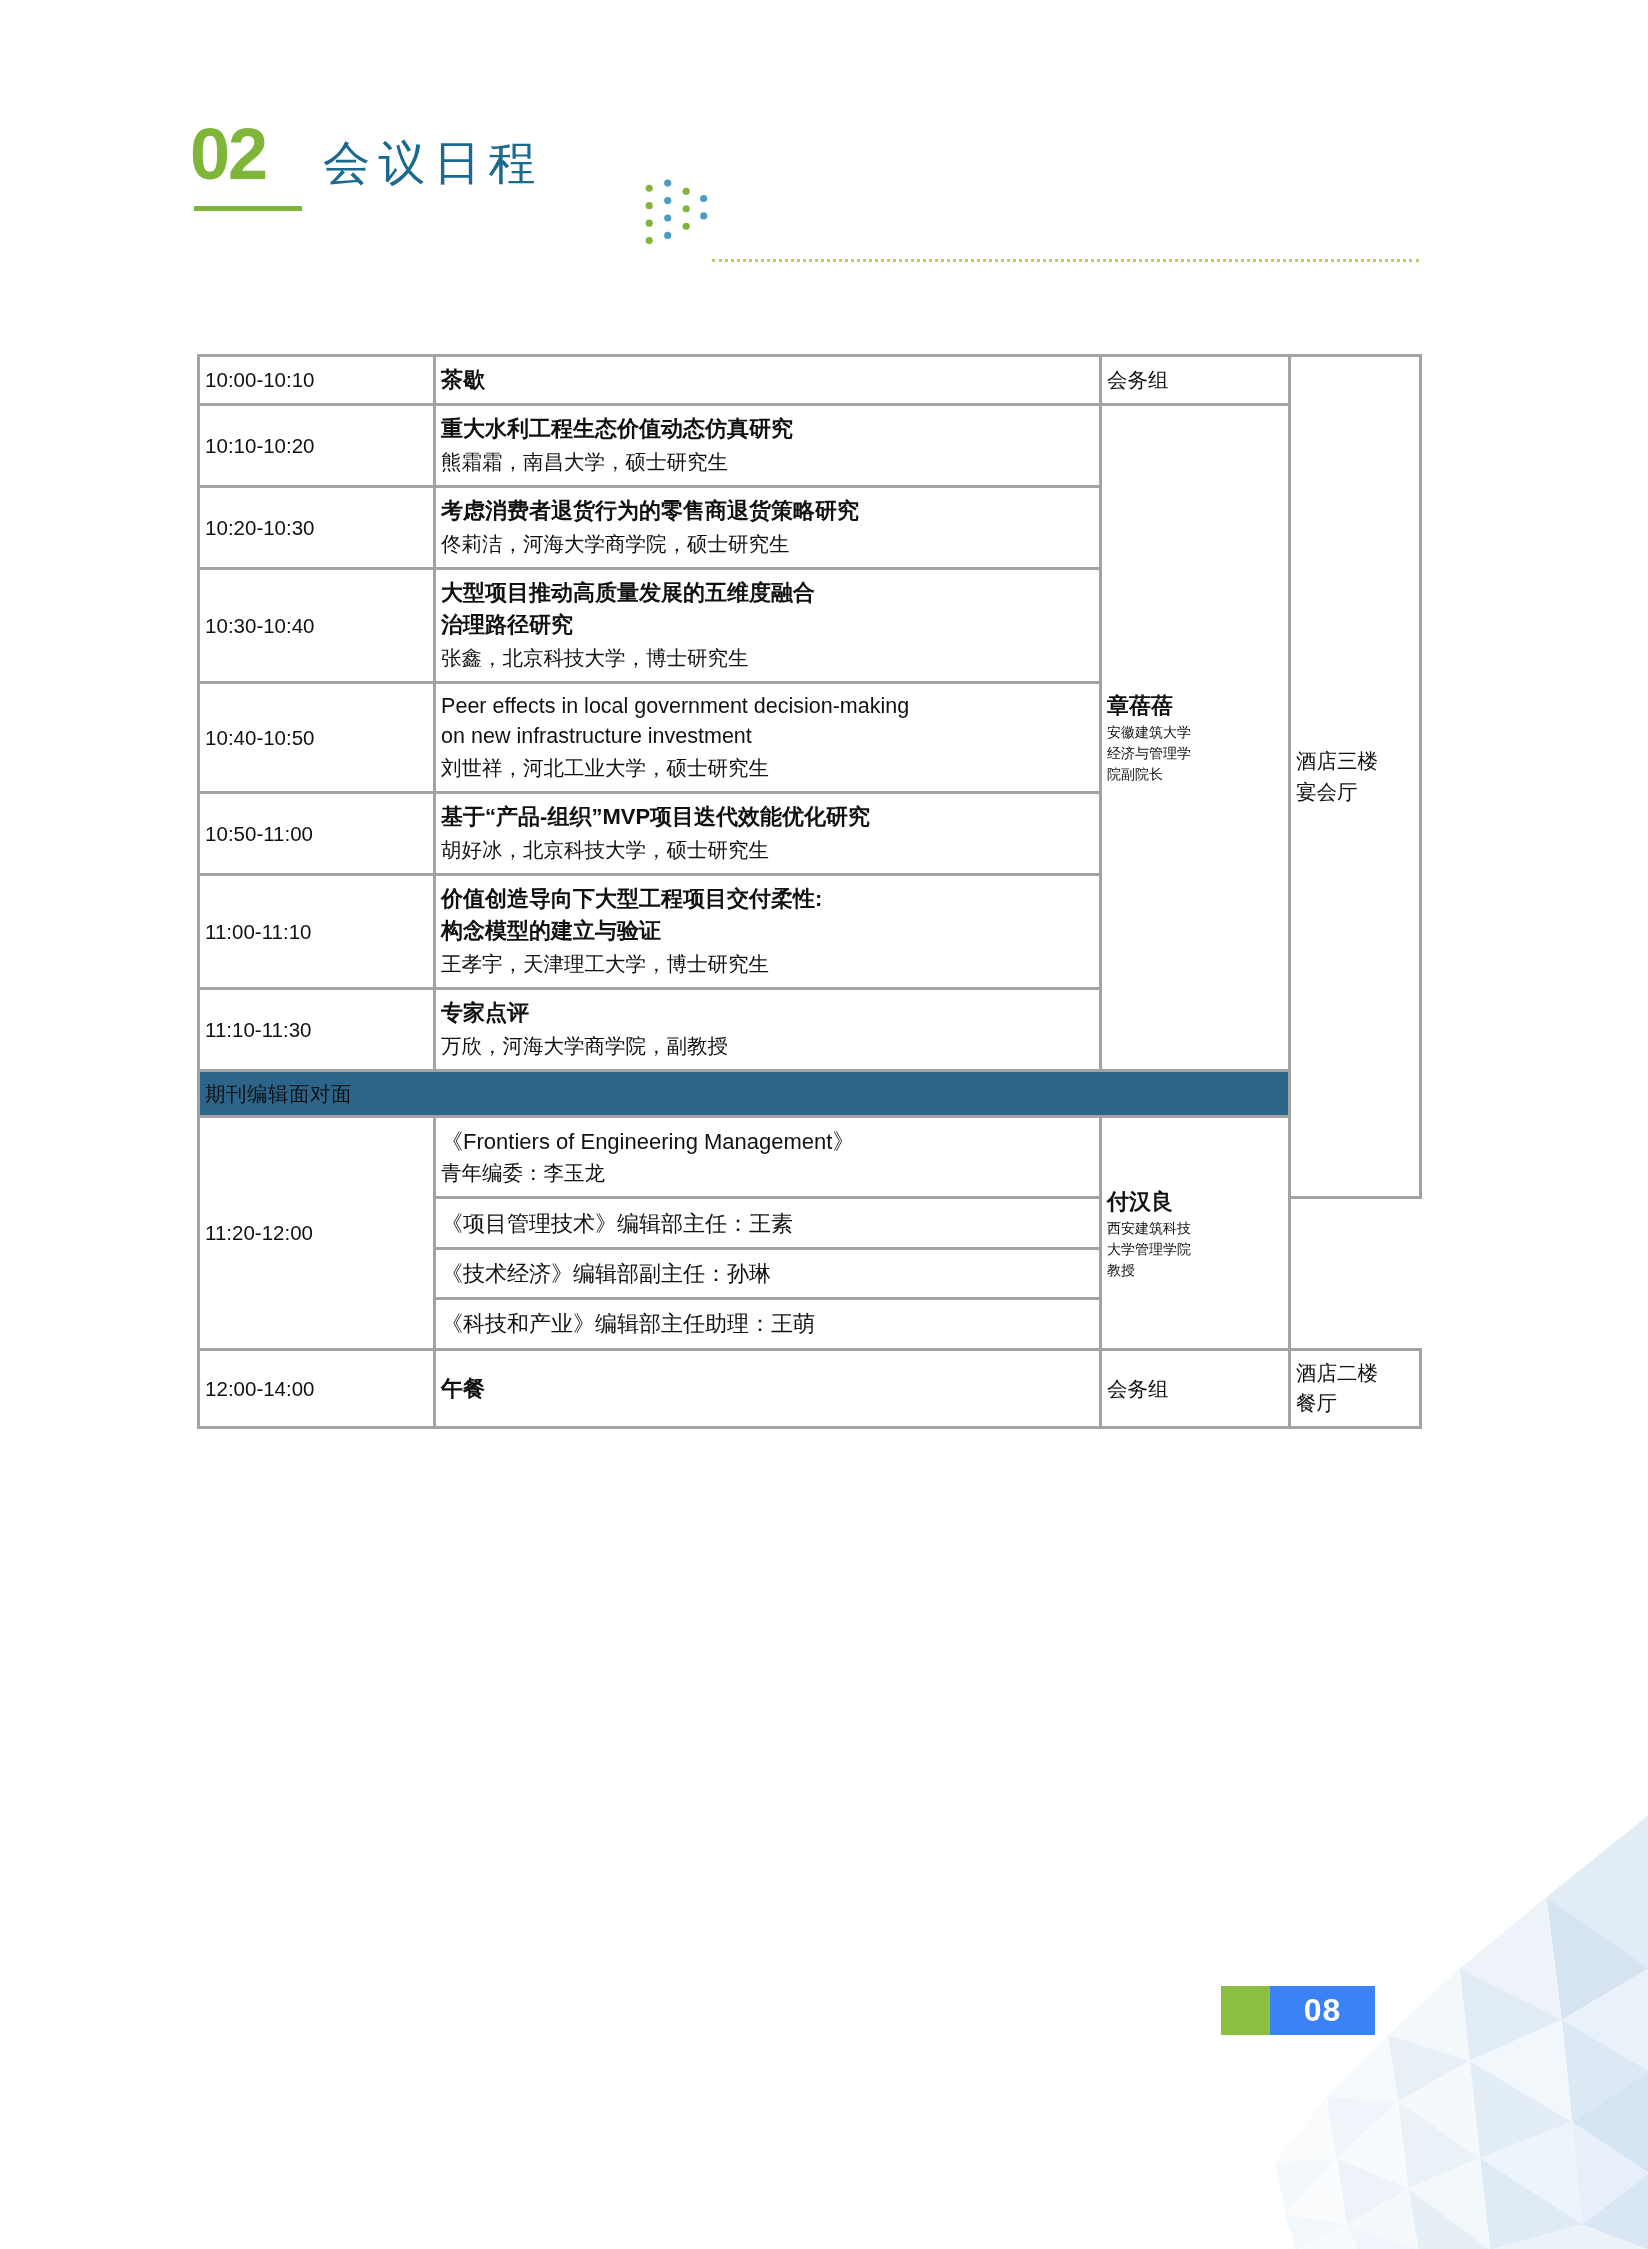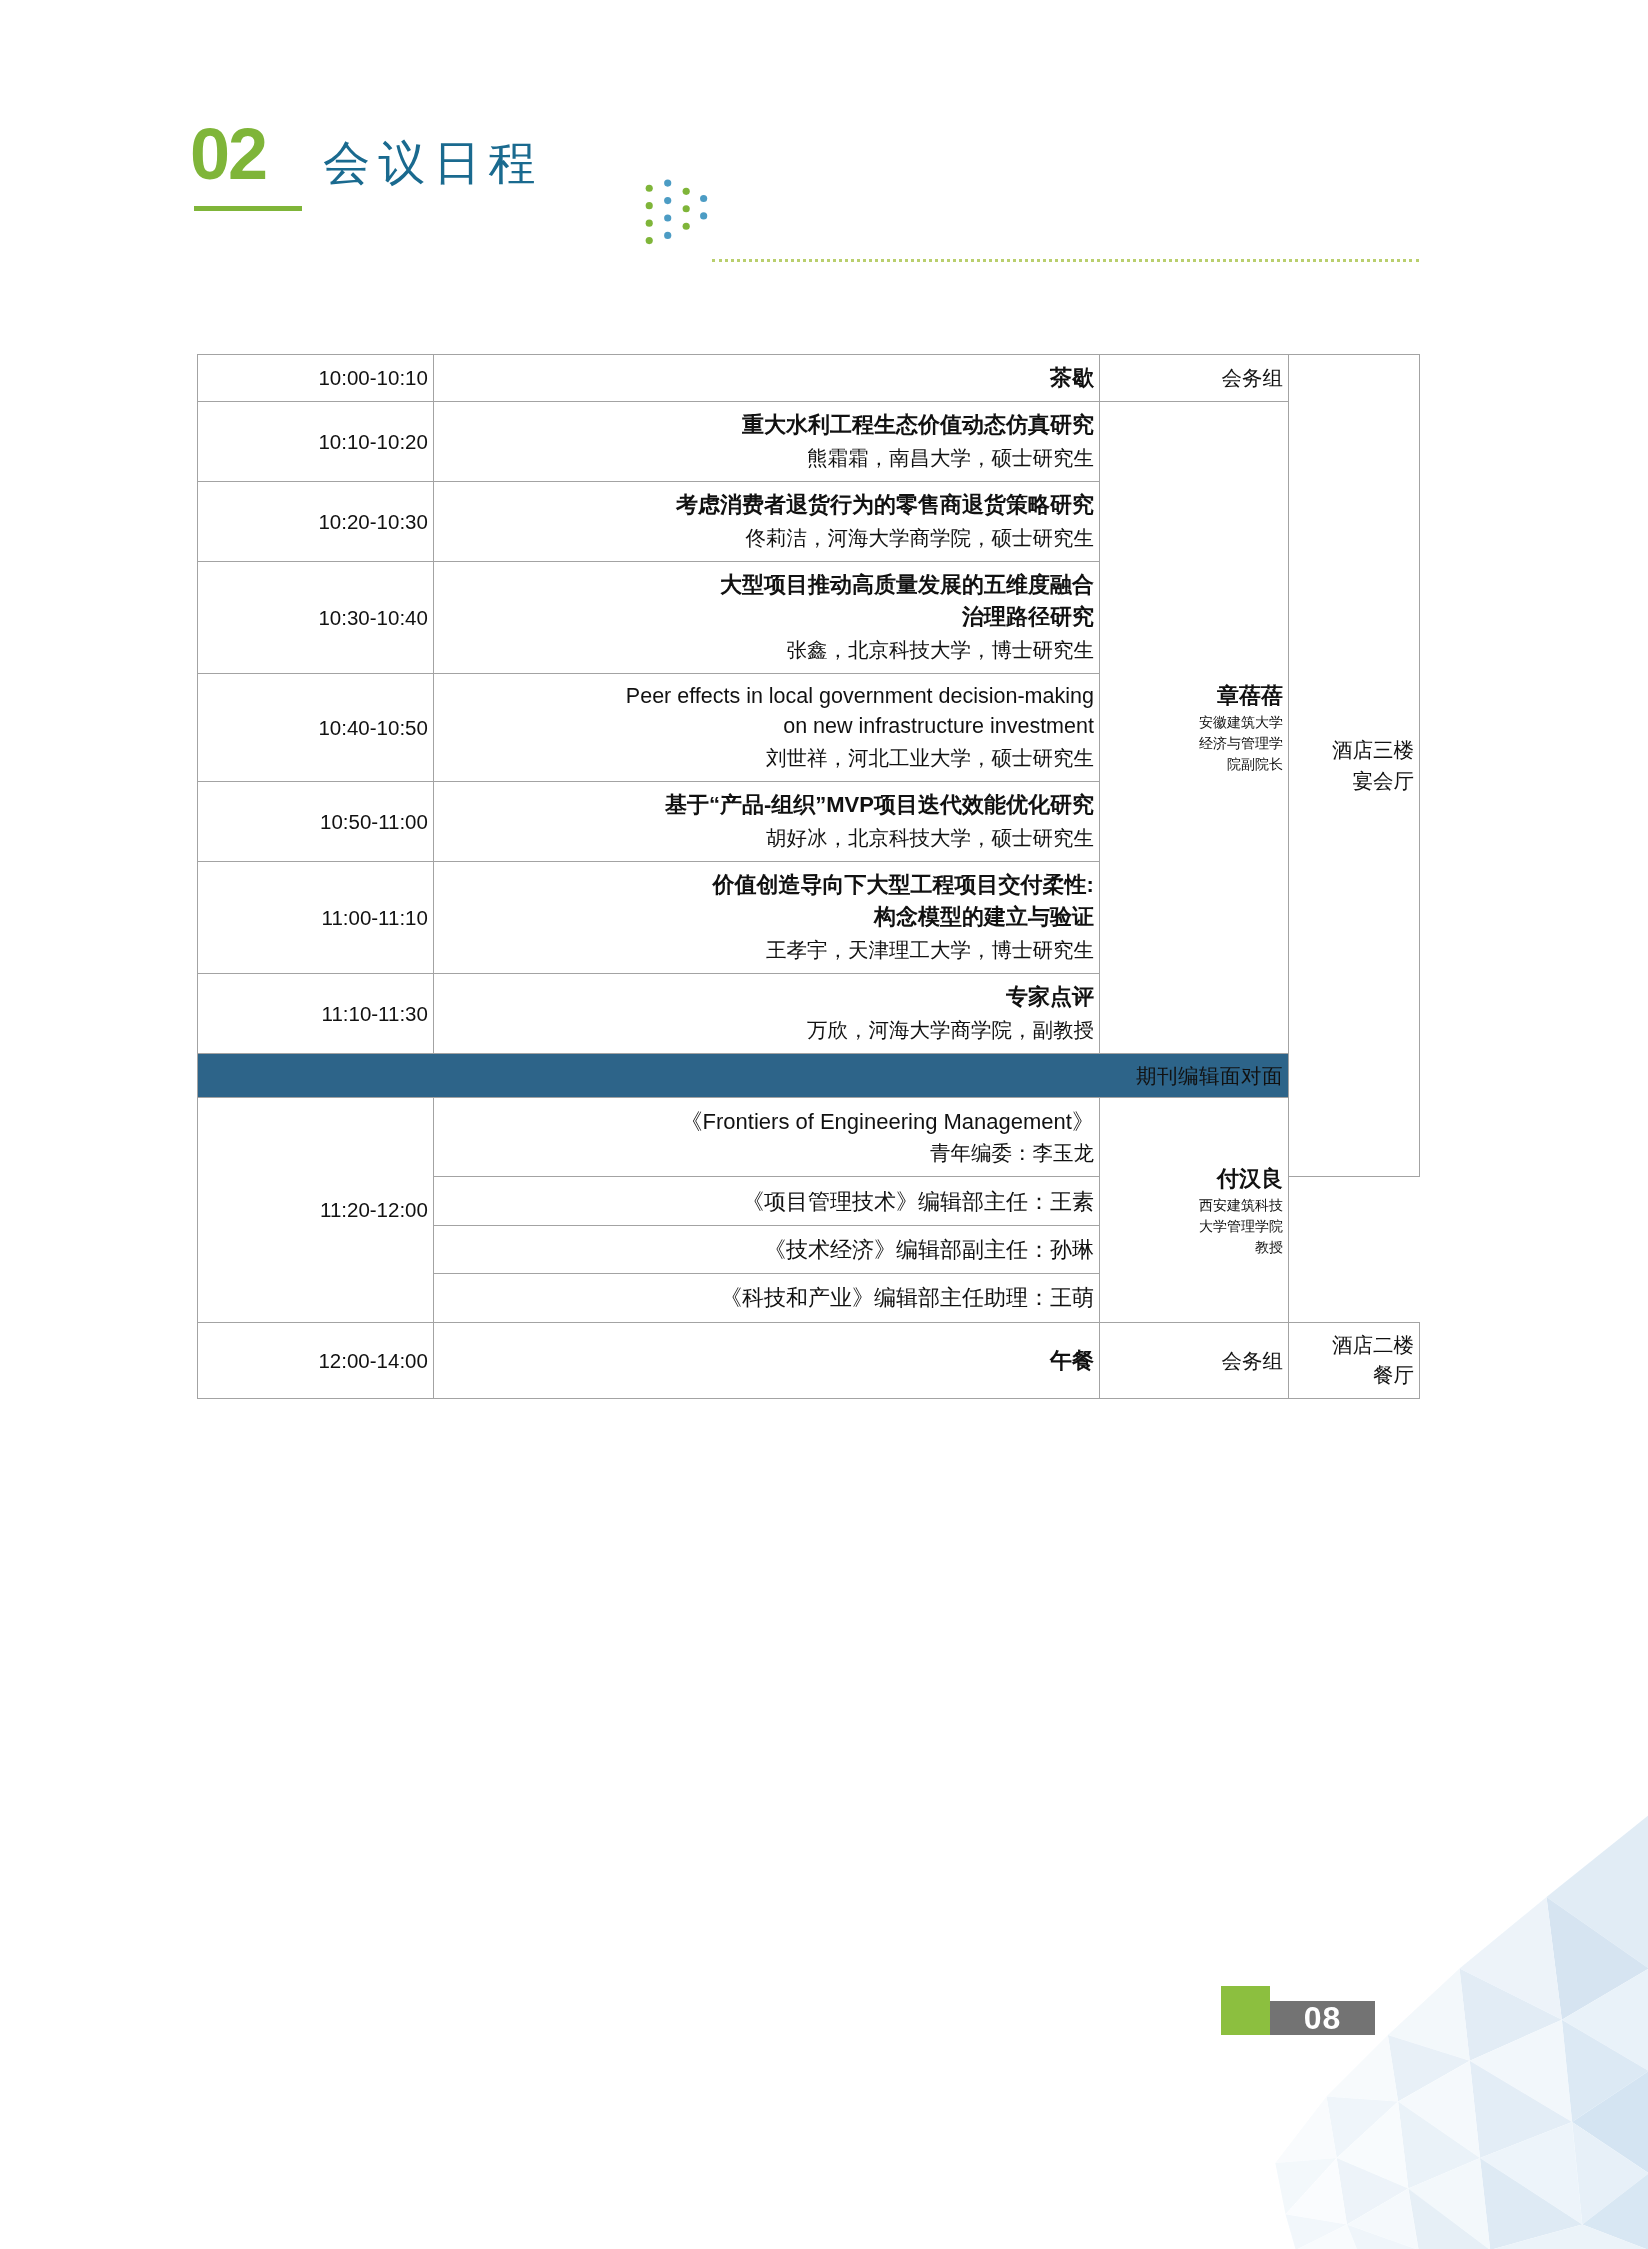--- a/index.html
+++ b/index.html
@@ -83,23 +83,23 @@
     left: 197px;
     top: 354px;
     width: 1221px;
   }
   table.agenda {
     border-collapse: collapse;
     width: 1221px;
     table-layout: fixed;
   }
   table.agenda td {
-    border: 1px solid #a3a3a3;
+    border: 3px solid #a3a3a3;
     vertical-align: middle;
-    text-align: right;
+    text-align: left;
     padding: 7.2px 5.1px;
     font-size: 20.5px;
     color: #111;
     line-height: 1.42;
   }
   .col-time   { width: 236px; }
   .col-topic  { width: 666px; }
   .col-chair  { width: 189px; }
   .col-venue  { width: 131px; }
 
@@ -160,22 +160,22 @@
     font-size: 20.5px;
     line-height: 1.5;
   }
 
   
   .pagenum {
     position: absolute;
     right: 274px;
     bottom: 215px;
     width: 105px;
-    height: 34px;
-    background: #737373;
+    height: 49px;
+    background: #3b82f6;
     color: #ffffff;
     font-size: 32px;
     font-weight: bold;
     display: flex;
     align-items: center;
     justify-content: center;
     letter-spacing: 1px;
   }
   .pagenum-green {
     position: absolute;

